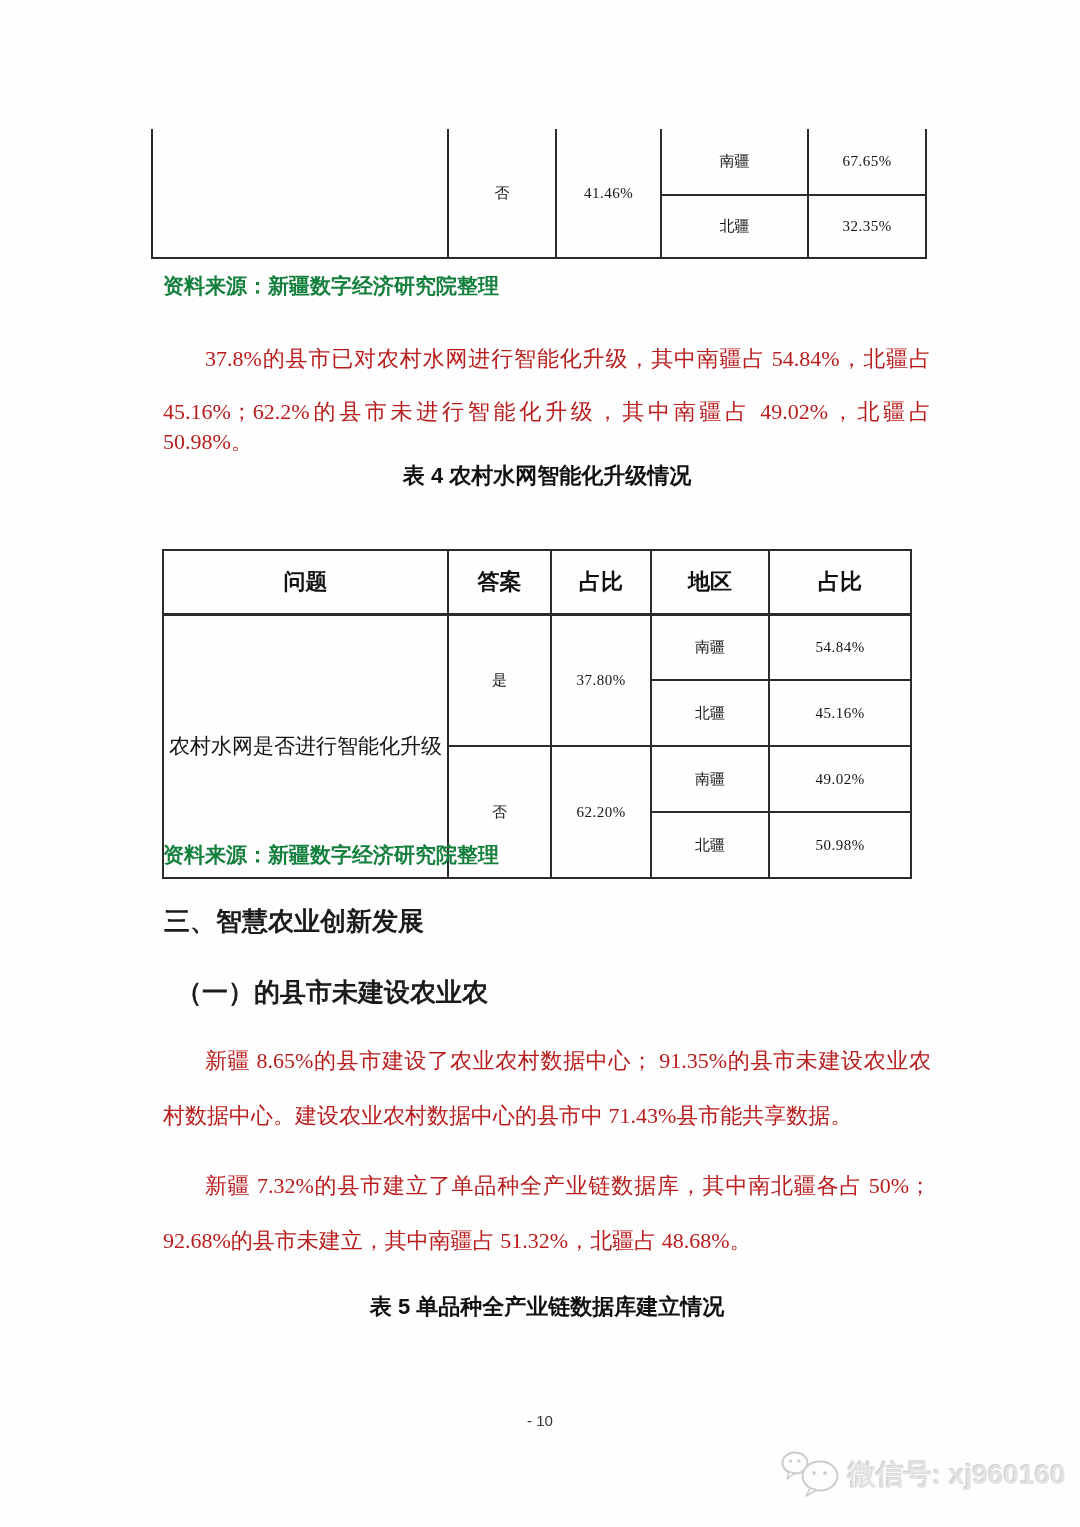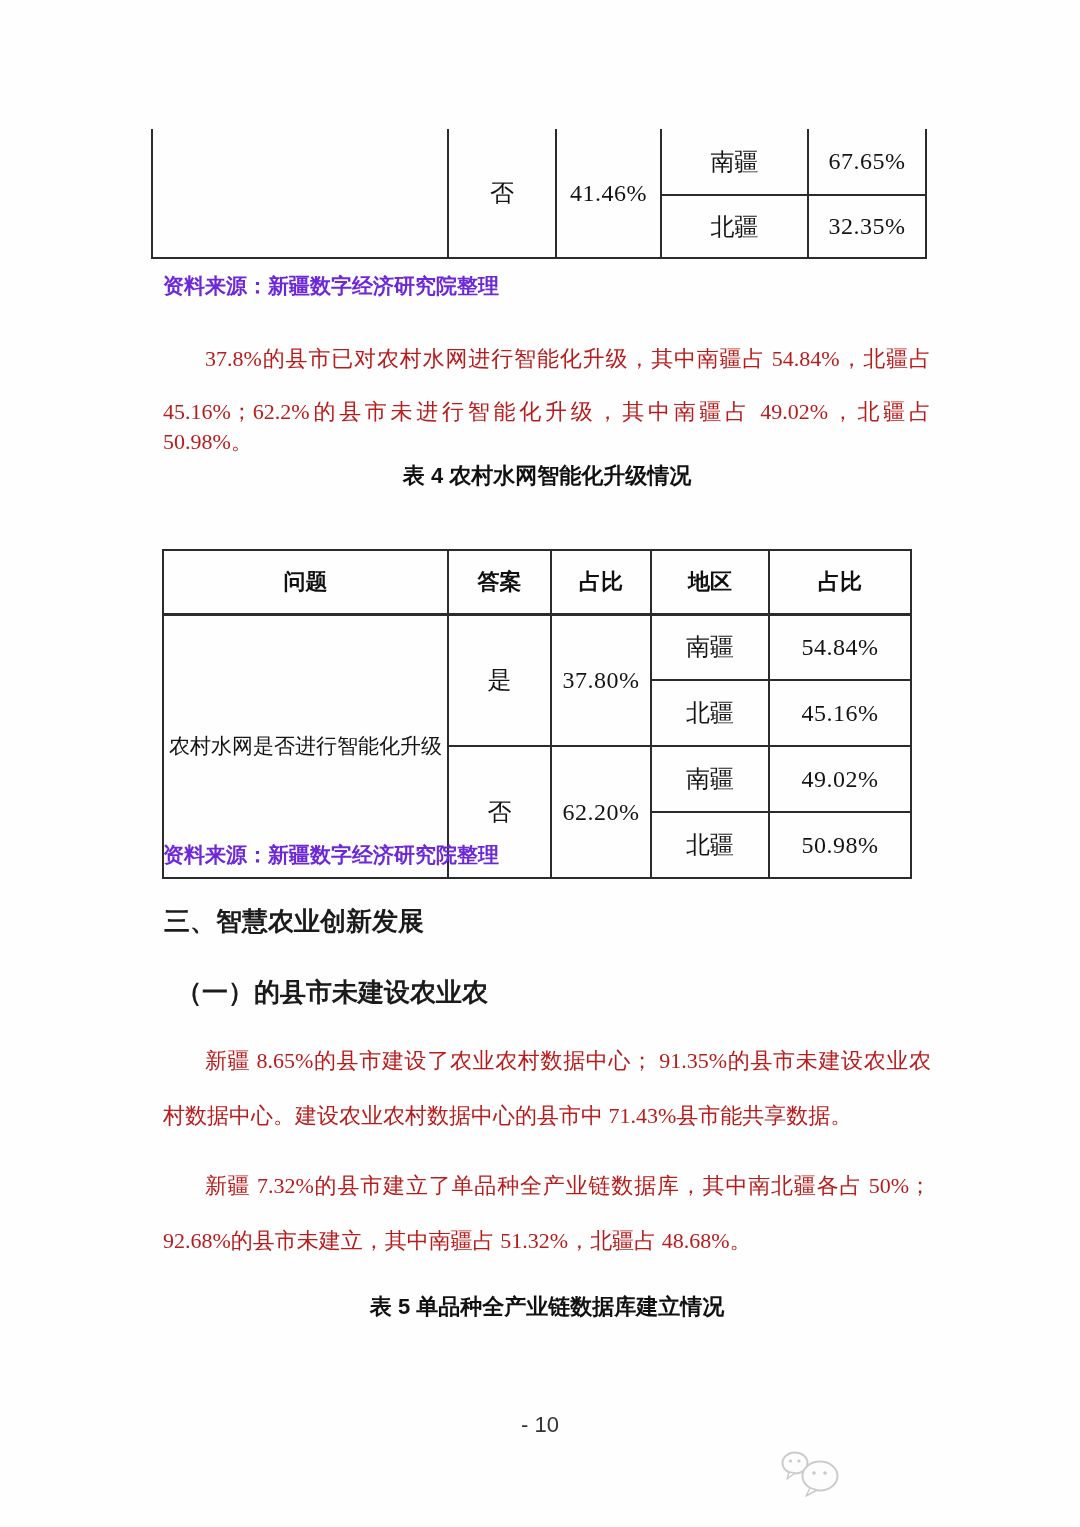--- a/index.html
+++ b/index.html
@@ -10,21 +10,21 @@
     color:#1a1a1a;
     position:relative;
     overflow:hidden;
   }
 
   
   .tbl { position:absolute; border-collapse:collapse; table-layout:fixed; background:#fefefe; }
   .tbl td, .tbl th {
     border:2px solid #2b2b2b;
     text-align:center; vertical-align:middle;
-    padding:0; font-size:24px; font-weight:500;
+    padding:0; font-size:15px; font-weight:500;
     font-family:"Liberation Serif","DejaVu Serif",serif;
     color:#141414;
   }
   .tbl .num { font-family:"Liberation Serif",serif; font-weight:400; letter-spacing:.5px; }
 
   
   .frag { left:151px; top:129px; width:774px; }
   .frag tr:first-child > td { border-top:0; }
 
   
@@ -34,21 +34,21 @@
     font-weight:700; font-size:22px;
     border-bottom-width:3px;
     color:#111;
   }
   .t4 .question { font-size:21px; }
 
   
   .source {
     position:absolute; left:163px;
     font-family:"Liberation Sans","DejaVu Sans",sans-serif;
-    font-weight:600; font-size:21px; color:#6d28d9;
+    font-weight:600; font-size:21px; color:#15803d;
     white-space:nowrap;
   }
   .bodyline {
     position:absolute; left:163px; width:768px;
     font-size:22px; color:#b91c1c; line-height:30px;
     text-align:justify; text-align-last:justify;
   }
   .bodyline.first { text-indent:42px; }
   .bodyline.last { text-align-last:left; }
   .tbl-title {
@@ -66,21 +66,21 @@
   .h2 {
     position:absolute; left:176px;
     font-family:"Liberation Sans","DejaVu Sans",sans-serif;
     font-weight:600; font-size:26px; color:#1b1b1b;
     white-space:nowrap;
   }
   .pagenum {
     position:absolute; left:0; top:1412px; width:1080px;
     text-align:center;
     font-family:"Liberation Sans","DejaVu Sans",sans-serif;
-    font-size:22px; color:#333;
+    font-size:15px; color:#333;
   }
 
   
   .watermark {
     position:absolute; left:780px; top:1448px;
     display:flex; align-items:center;
   }
   .wm-text {
     font-family:"Liberation Sans","DejaVu Sans",sans-serif;
     font-size:28px; font-weight:600;
@@ -185,13 +185,14 @@
       <path d="M9 24 L7 31 L15 25 Z" fill="#fdfdfd" stroke="#cccccc" stroke-width="1.5" stroke-linejoin="round"></path>
       <circle cx="10.5" cy="13" r="1.6" fill="#c9c9c9"></circle>
       <circle cx="19" cy="13" r="1.6" fill="#c9c9c9"></circle>
 
       <ellipse cx="40" cy="28" rx="17.5" ry="14.5" fill="#fdfdfd" stroke="#cccccc" stroke-width="2"></ellipse>
       <path d="M30 40 L26 48 L37 42 Z" fill="#fdfdfd" stroke="#cccccc" stroke-width="1.5" stroke-linejoin="round"></path>
       <circle cx="34" cy="25" r="1.8" fill="#c9c9c9"></circle>
       <circle cx="45" cy="25" r="1.8" fill="#c9c9c9"></circle>
     </svg>
   </span>
+  <span class="wm-text">微信号: xj960160</span>
 </div>
 
 </body></html>

